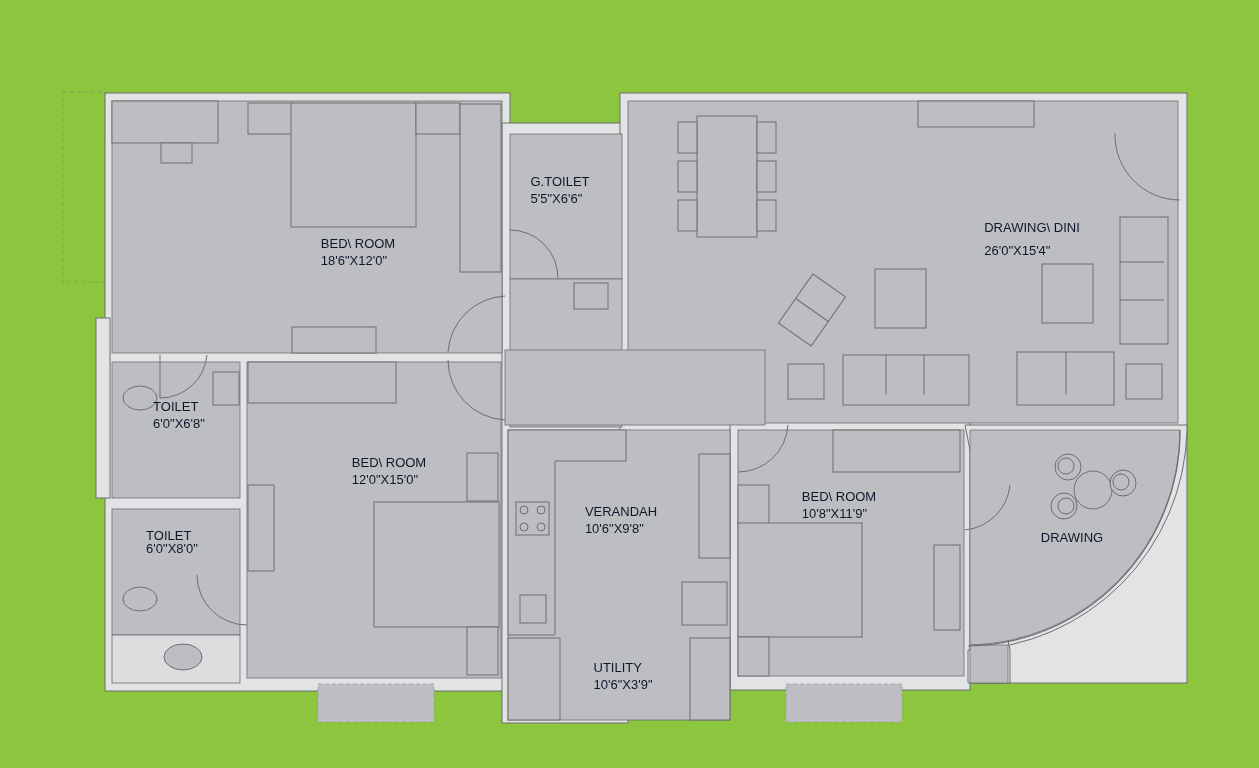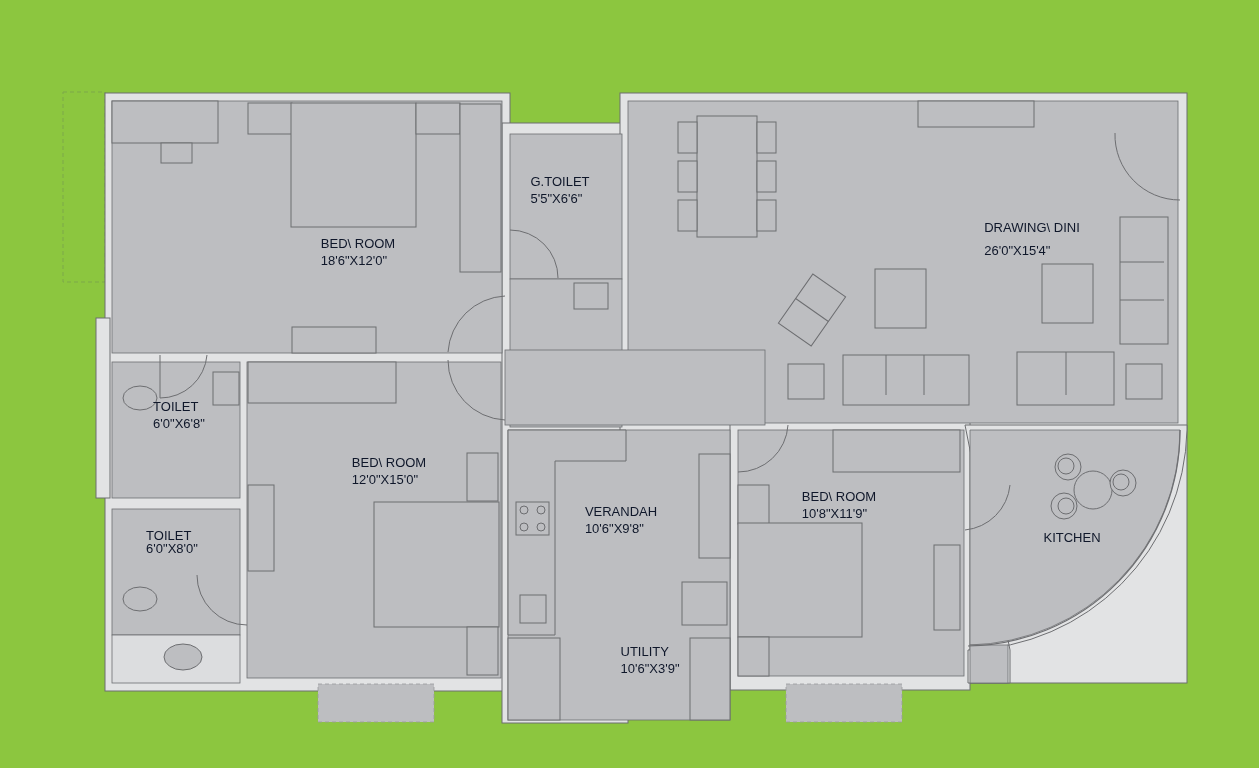--- a/index.html
+++ b/index.html
@@ -162,19 +162,19 @@
     </div>
 <div class="lbl" style="left:621px;top:503px;">
       <span>VERANDAH</span>
       <span>10'6"X9'8"</span>
     </div>
 <div class="lbl" style="left:839px;top:488px;">
       <span>BED\ ROOM</span>
       <span>10'8"X11'9"</span>
     </div>
 <div class="lbl" style="left:1072px;top:529px;">
-      <span>KITCHEN</span>
+      <span>DRAWING</span>
     </div>
-<div class="lbl" style="left:623px;top:643px;margin-left:27px;">
+<div class="lbl" style="left:623px;top:659px;">
       <span>UTILITY</span>
       <span>10'6"X3'9"</span>
     </div>
 </div>
 
 </body></html>

